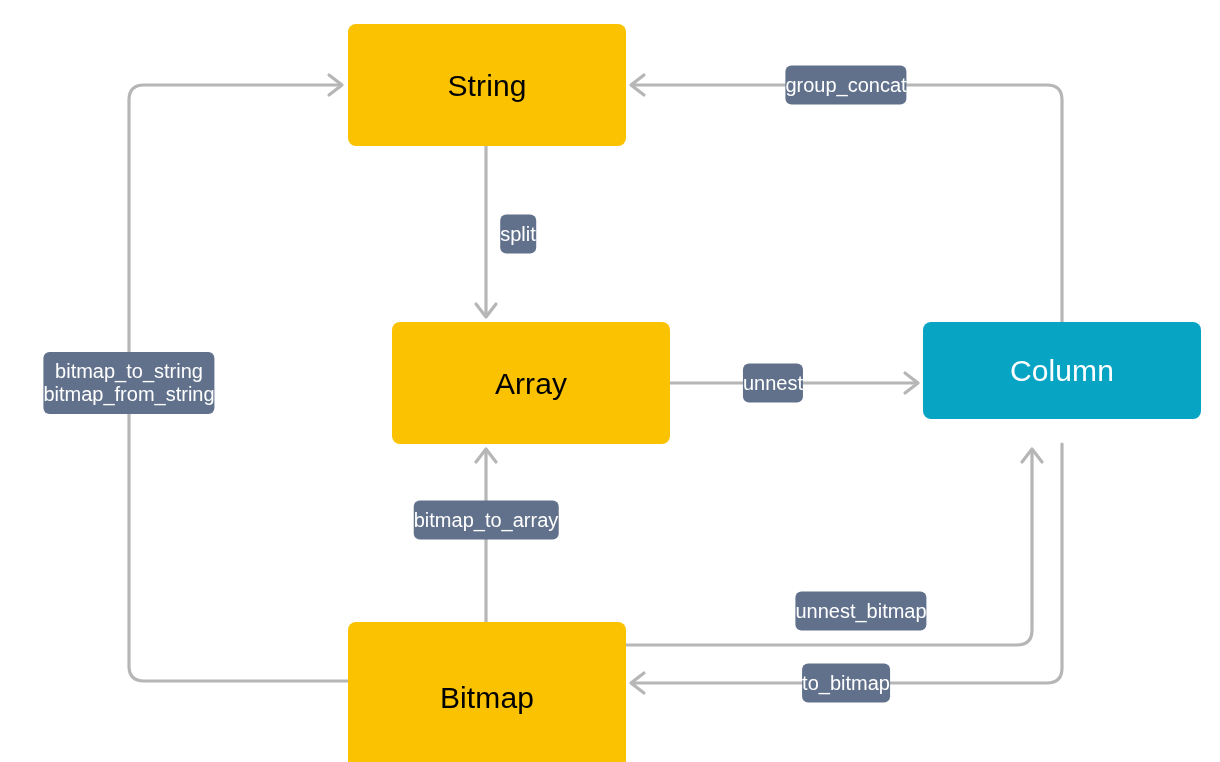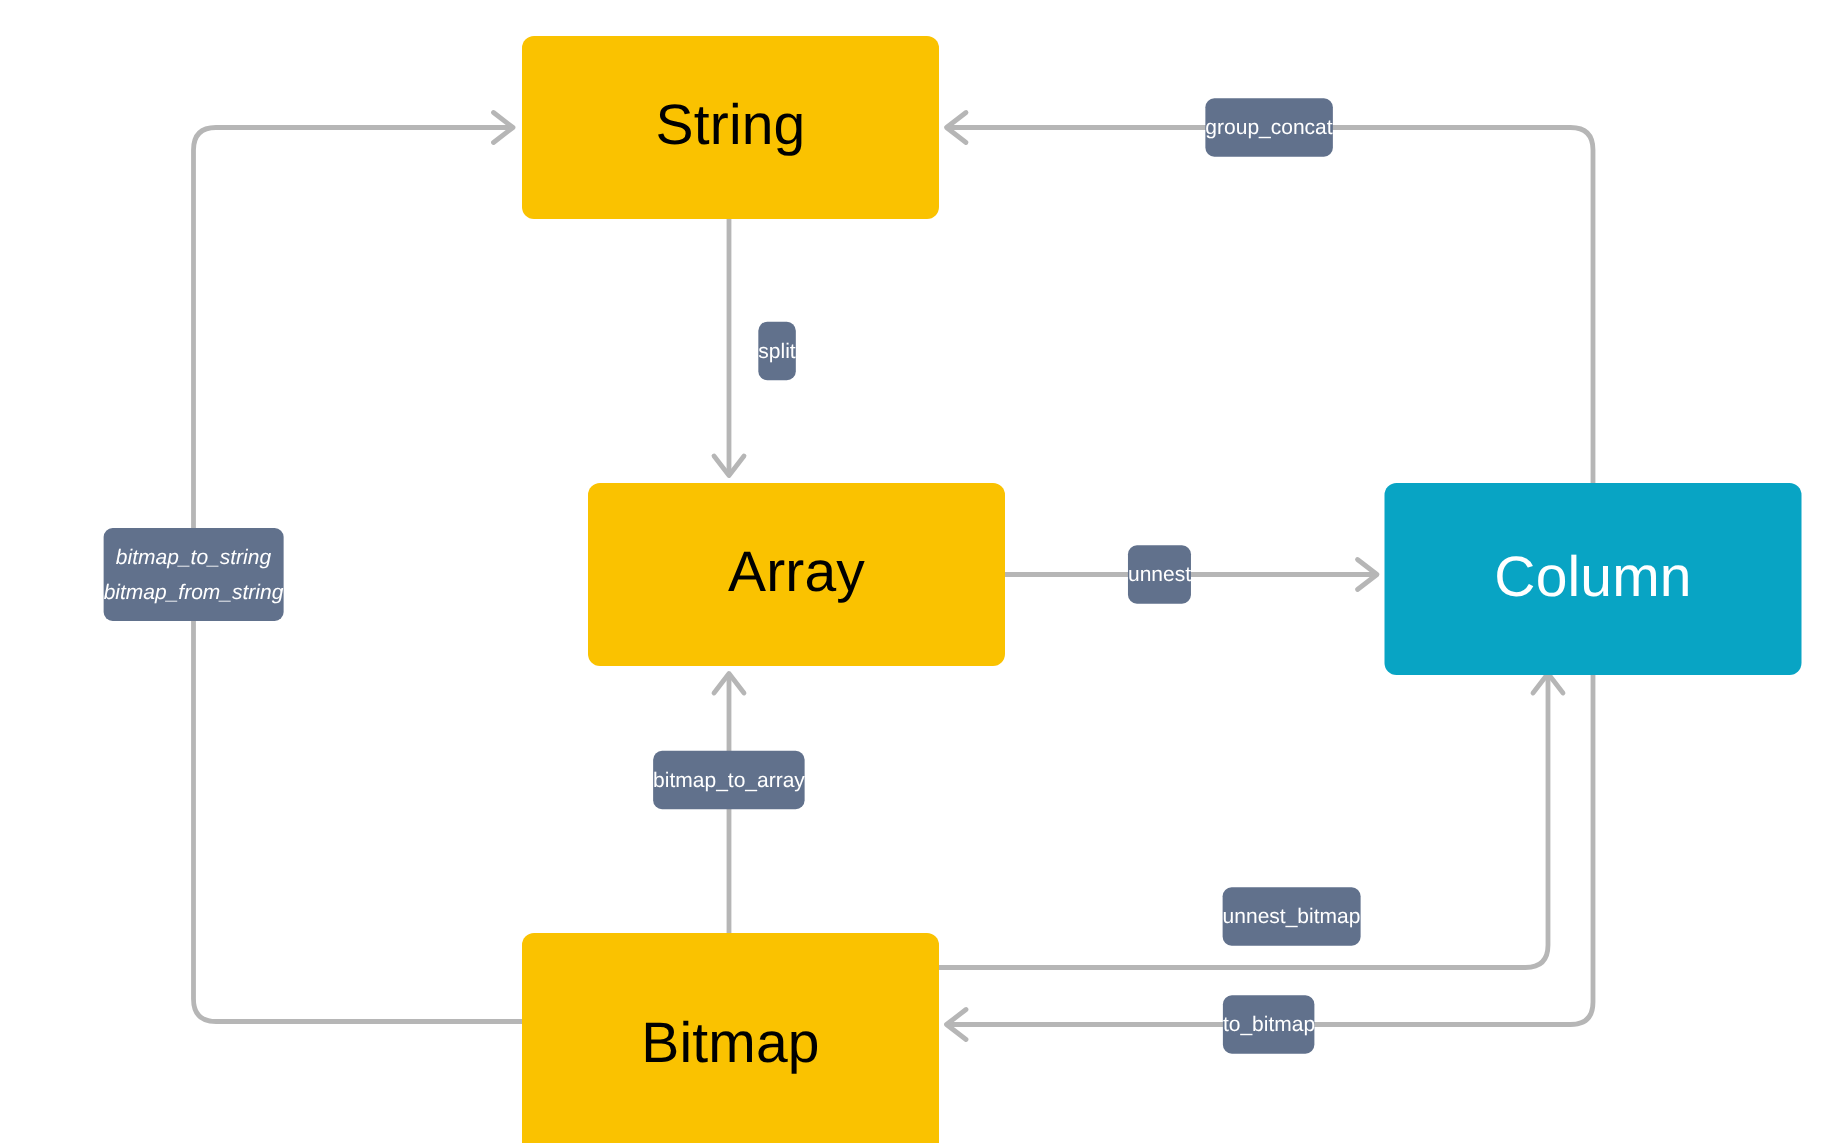--- a/index.html
+++ b/index.html
@@ -28,35 +28,35 @@
     position: absolute;
     border-radius: 8px;
     display: flex;
     align-items: center;
     justify-content: center;
     text-align: center;
     box-sizing: border-box;
     z-index: 2;
   }
   .node-label {
-    font-size: 38px;
+    font-size: 30px;
     line-height: 1.1;
     letter-spacing: 0.1px;
   }
   .node.type-a { background: #FAC200; }
   .node.type-a .node-label { color: #000000; }
   .node.type-b { background: #08A4C4; }
   .node.type-b .node-label { color: #ffffff; }
 
   .edge-label {
     position: absolute;
     background: #61718C;
     border-radius: 6px;
     color: #ffffff;
-    font-size: 14px;
+    font-size: 20px;
     line-height: 23px;
     padding: 8px 0;
     box-sizing: border-box;
     text-align: center;
     white-space: pre;
     z-index: 3;
     transform: translate(-50%, -50%);
   }
 </style>
 </head>
@@ -114,32 +114,32 @@
   </div>
 
   <div class="node type-a" style="left:348px; top:322px; width:278px; height:122px;margin-left:44px;">
     <span class="node-label">Array</span>
   </div>
 
   <div class="node type-a" style="left:348px; top:622px; width:278px; height:150px;">
     <span class="node-label">Bitmap</span>
   </div>
 
-  <div class="node type-b" style="left:923px; top:322px; width:278px; height:128px;">
+  <div class="node type-b" style="left:923px; top:322px; width:278px; height:97px;">
     <span class="node-label">Column</span>
   </div>
 
   <div class="edge-label" style="left:486px; top:234px;margin-left:32px;">split</div>
 
   <div class="edge-label" style="left:773px; top:383px;">unnest</div>
 
   <div class="edge-label" style="left:846px; top:85px;">group_concat</div>
 
   <div class="edge-label" style="left:486px; top:520px;">bitmap_to_array</div>
 
   <div class="edge-label" style="left:861px; top:611px;">unnest_bitmap</div>
 
   <div class="edge-label" style="left:846px; top:683px;">to_bitmap</div>
 
-  <div class="edge-label" style="left:129px; top:383px;font-style:italic;">bitmap_to_string
+  <div class="edge-label" style="left:129px; top:383px;">bitmap_to_string
 bitmap_from_string</div>
 
 </div>
 
 </body></html>

